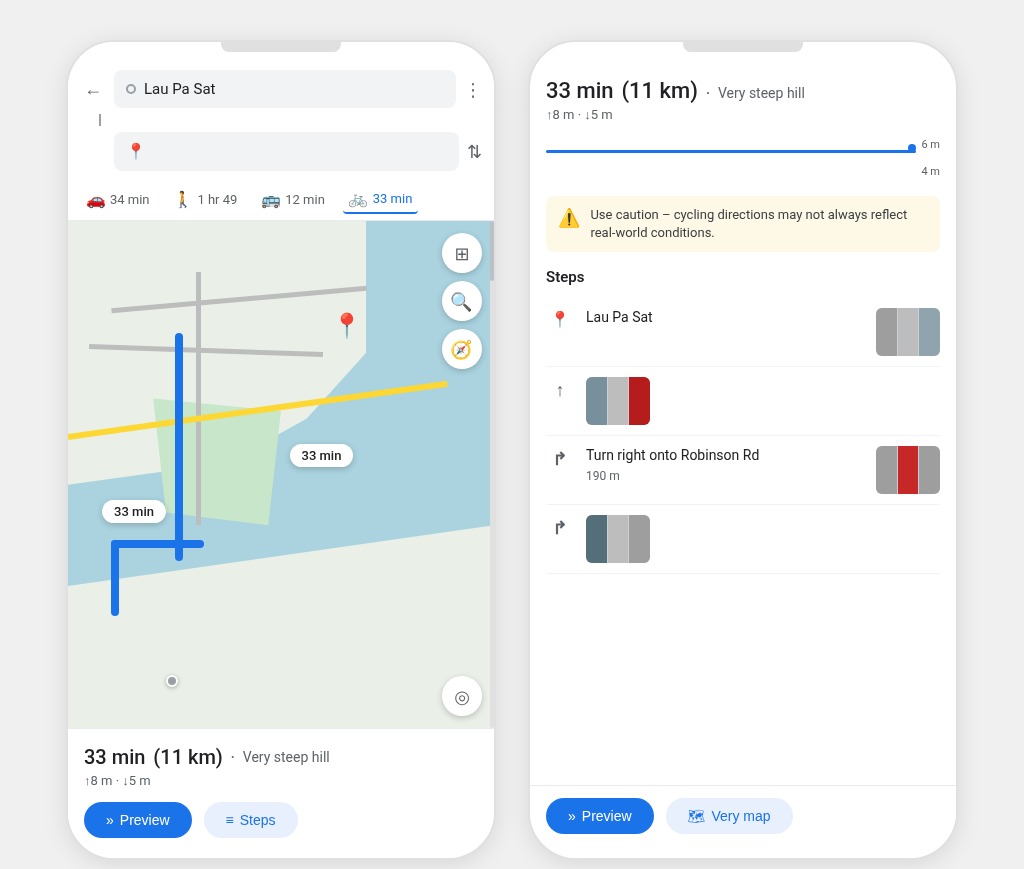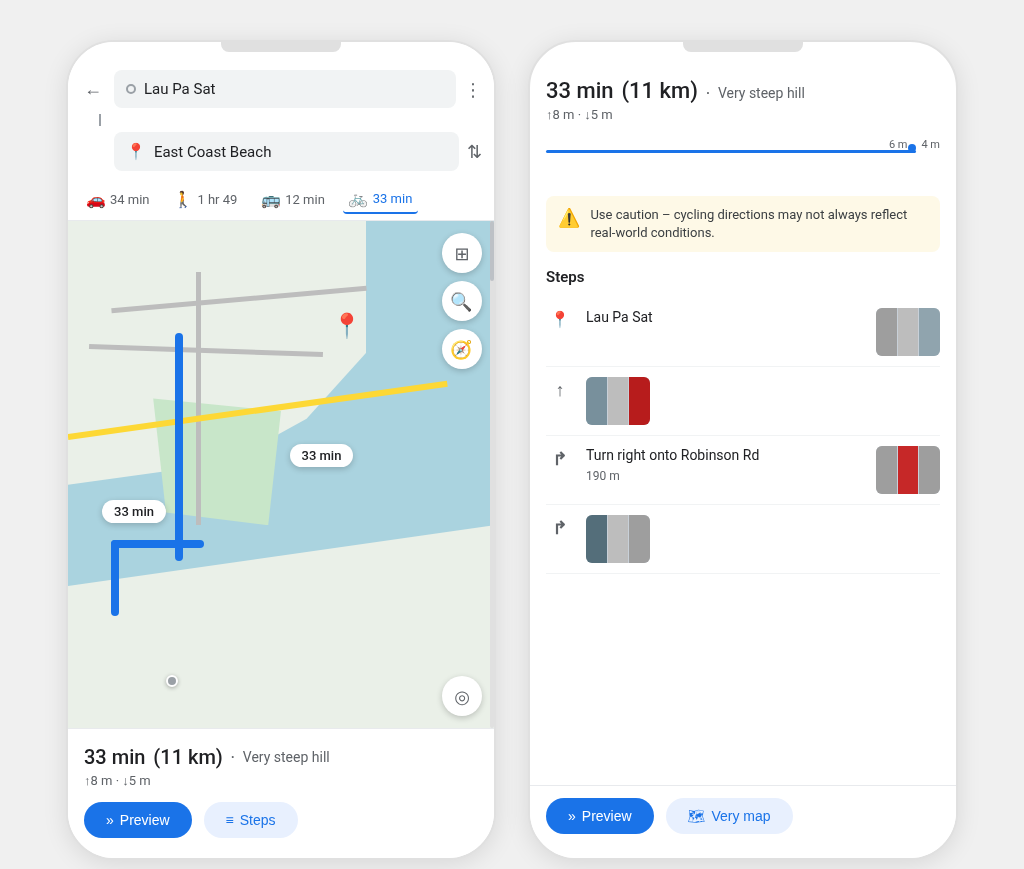--- a/index.html
+++ b/index.html
@@ -325,21 +325,21 @@
       width: 8px; height: 8px;
       background: #1a73e8;
       border-radius: 50%;
     }
 
     .elevation-labels {
       position: absolute;
       right: 0;
       top: 0;
       display: flex;
-      flex-direction: row;
+      flex-direction: column;
       align-items: flex-end;
       font-size: 11px;
       color: #5f6368;
       gap: 14px;
     }
 
     
     .warning-box {
       background: #fef9e7;
       border-radius: 8px;
@@ -500,21 +500,20 @@
         <div class="dot-circle"></div>
         <span class="search-input-text">Lau Pa Sat</span>
       </div>
       <span class="more-icon">⋮</span>
     </div>
     <div class="dots-connector"></div>
     <div class="search-row">
       <span style="width:26px;"></span>
       <div class="search-input-box">
         <span class="pin-icon">📍</span>
-        <span class="search-input-text">East Coast Beach</span>
       </div>
       <span class="swap-icon">⇅</span>
     </div>
   </div>
 
   <div class="transport-tabs">
     <div class="transport-tab">
       <span class="tab-icon">🚗</span>
       <span>34 min</span>
     </div>

